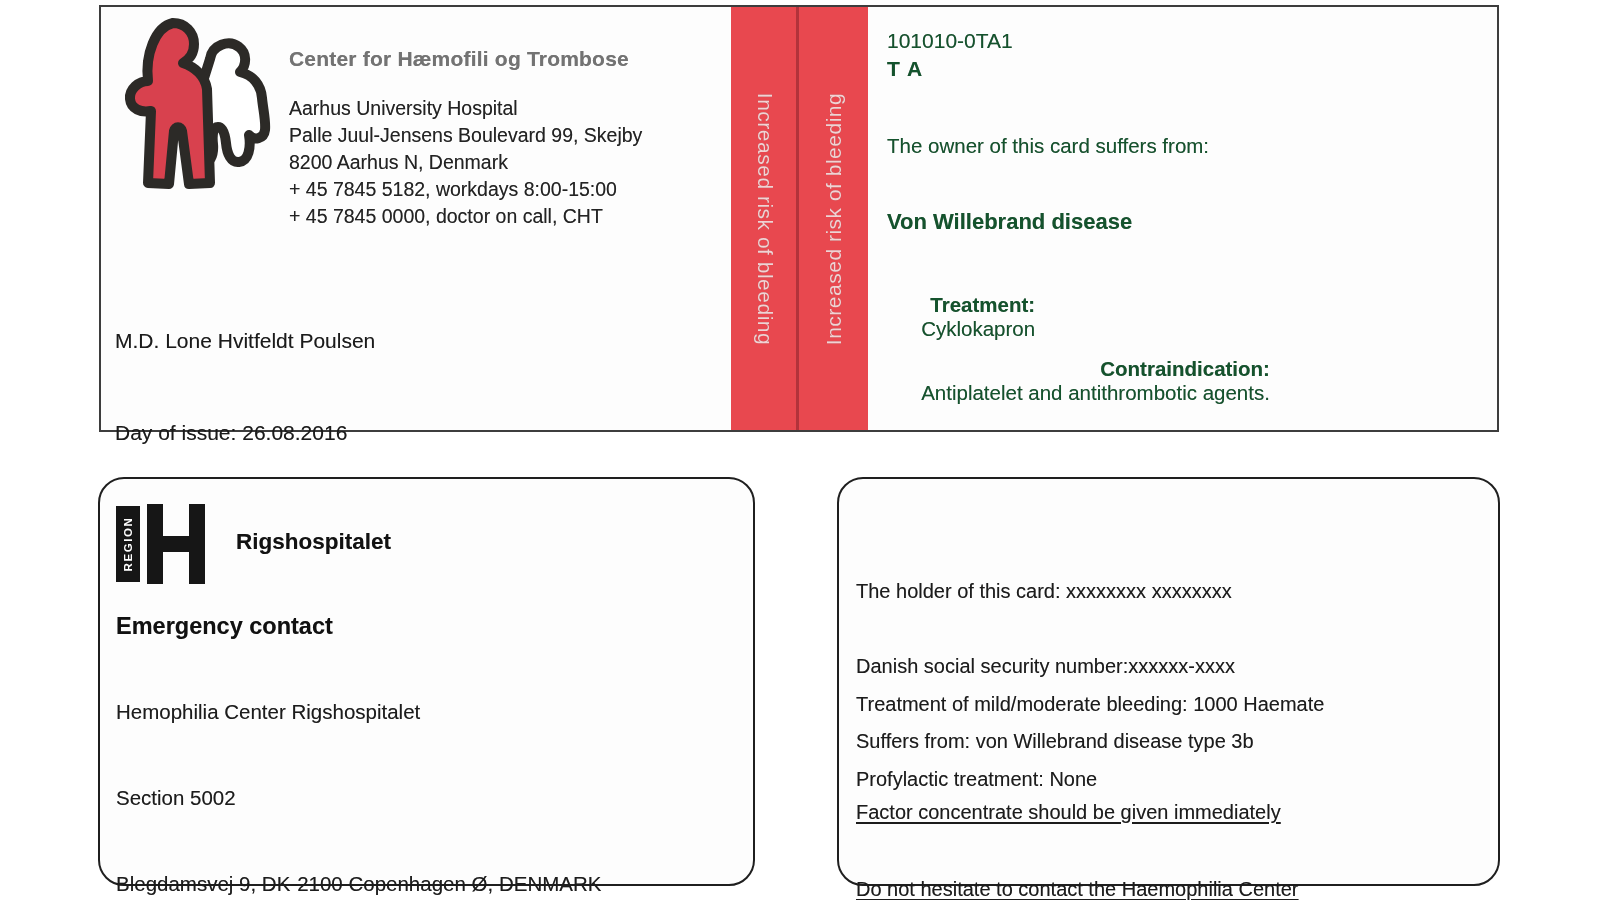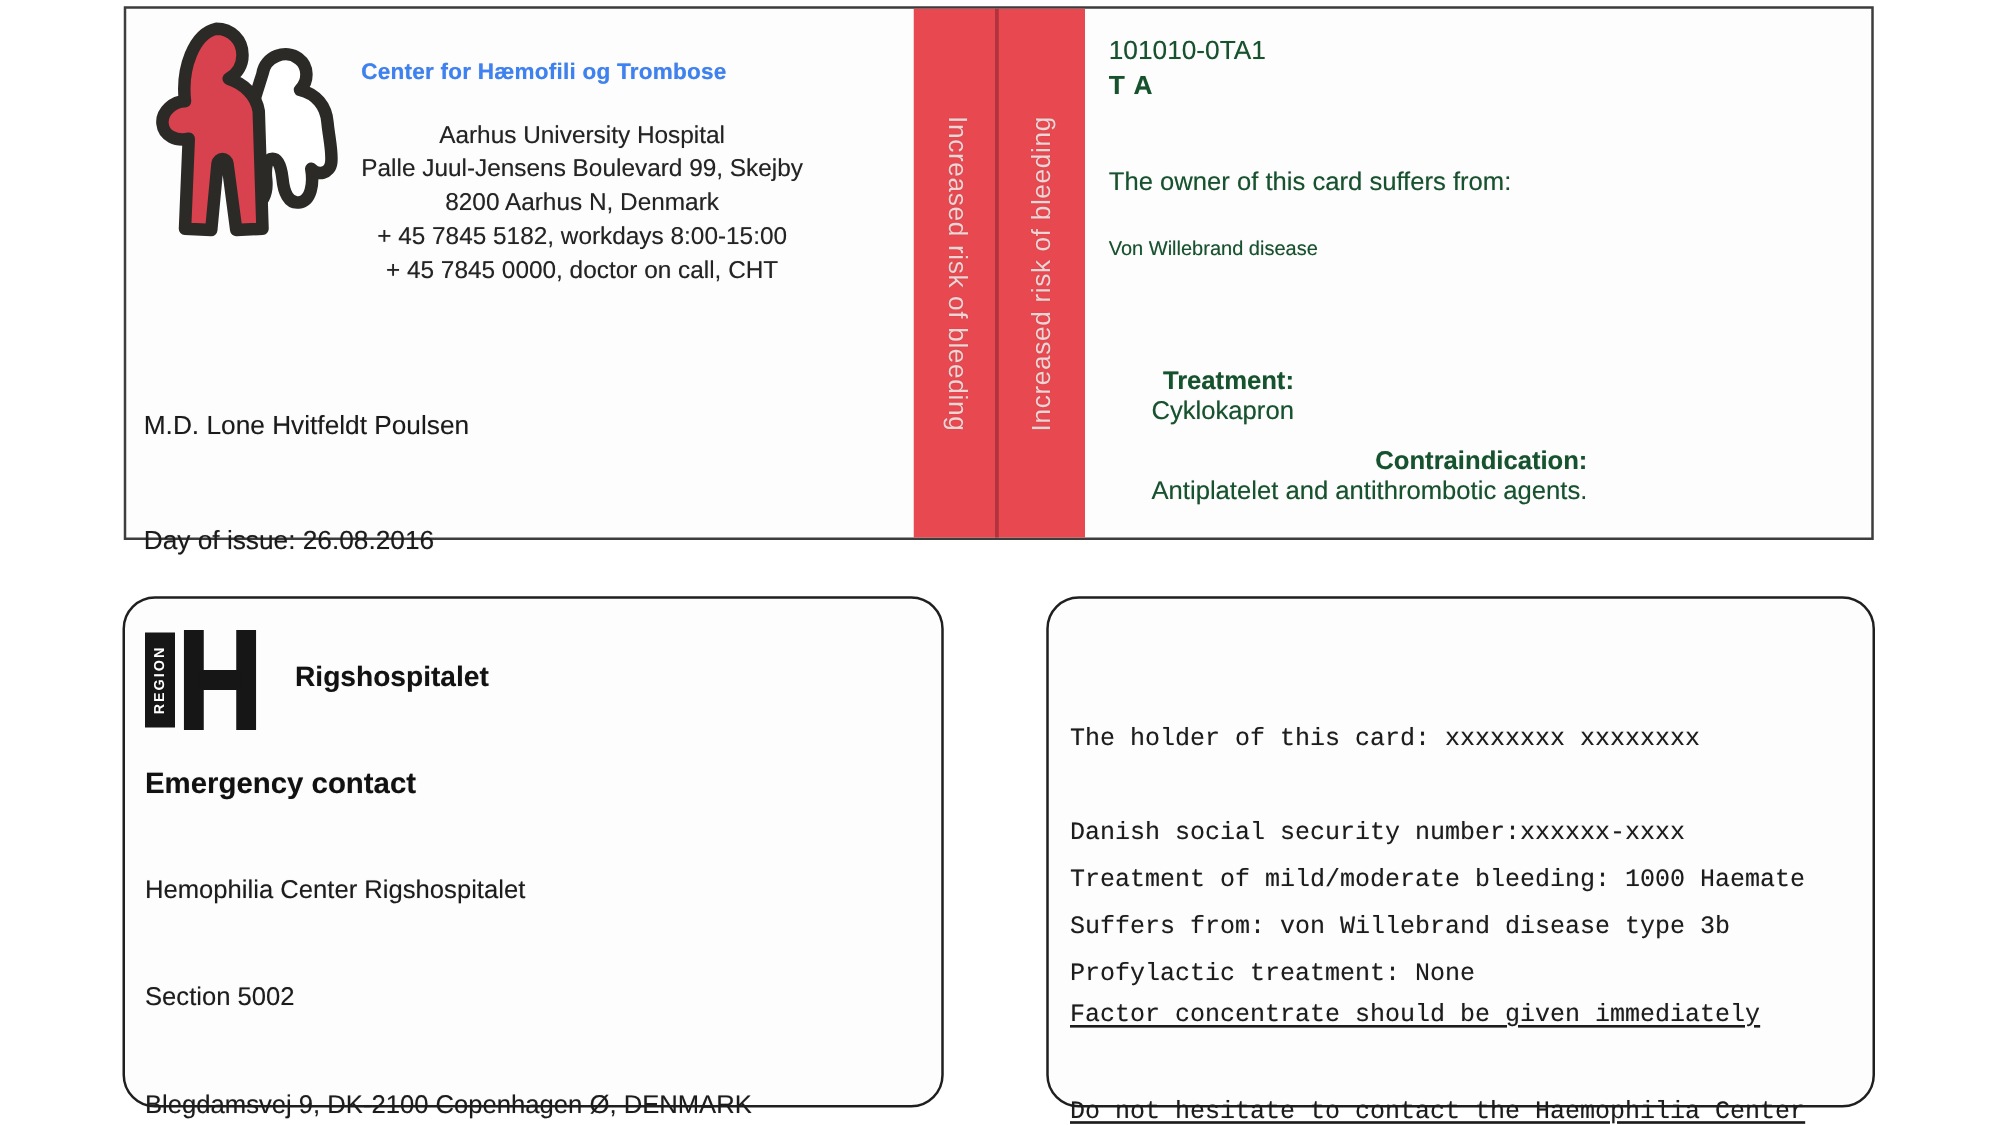--- a/index.html
+++ b/index.html
@@ -6,44 +6,44 @@
   body {
     width:1600px; height:900px; position:relative; overflow:hidden;
     background:#ffffff;
     font-family:"Liberation Sans","DejaVu Sans",sans-serif;
     color:var(--ink,#1e1e1e);
     text-shadow:0 0 .6px rgba(40,40,40,.45);
   }
   .card { position:absolute; background:#fdfdfd; box-sizing:border-box; }
   .card-top  { left:99px;  top:5px;   width:1400px; height:427px; border:2px solid #3d3d3d; }
   .card-bl   { left:98px;  top:477px; width:657px;  height:409px; border:2px solid #1f1f1f; border-radius:26px; }
-  .card-br   { left:837px; top:477px; width:663px;  height:409px; border:2px solid #1f1f1f; border-radius:26px;font-family:Liberation Mono, monospace; }
+  .card-br   { left:837px; top:477px; width:663px;  height:409px; border:2px solid #1f1f1f; border-radius:26px; }
 
   
   .aarhus-logo { position:absolute; left:14px; top:8px; width:160px; height:178px; }
-  .top-title   { position:absolute; left:188px; top:40px; margin:0; font-size:18px; font-weight:700; color:#3b82f6; letter-spacing:.2px; }
-  .addr        { position:absolute; left:188px; top:88px; font-size:19.5px; line-height:27px; color:#232323;text-align:center; }
+  .top-title   { position:absolute; left:188px; top:40px; margin:0; font-size:21px; font-weight:700; color:#737373; letter-spacing:.2px; }
+  .addr        { position:absolute; left:188px; top:88px; font-size:19.5px; line-height:27px; color:#232323; }
   .issuer      { position:absolute; left:14px; top:258px; font-size:21px; line-height:30.5px; color:#1b1b1b; white-space:pre-wrap; }
   .issuer .instr { font-weight:700; font-size:21.5px; color:#121212; }
 
   .stripe { position:absolute; left:630px; top:0; width:137px; height:423px; background:var(--stripe-red,#e8484f); }
   .stripe .divider { position:absolute; left:65px; top:0; width:3px; height:100%; background:var(--stripe-divider,#b2333b); }
   .vtext {
     position:absolute; top:50%; width:420px; text-align:center;
     font-size:21px; letter-spacing:.5px; color:var(--stripe-text,#f2d2d3); white-space:nowrap;
   }
   .vleft  { left:34px;  transform:translate(-50%,-50%) rotate(90deg);  }
   .vright { left:103px; transform:translate(-50%,-50%) rotate(-90deg); }
 
   .patient { position:absolute; left:786px; top:0; width:605px; height:100%; font-size:20.5px; color:#14532d;text-align:right; }
   .patient > div { position:absolute; left:0; white-space:pre-wrap; }
   .p-id    { top:22px;  font-size:21px; }
   .p-init  { top:50px;  font-size:21px; font-weight:700; letter-spacing:1px; }
   .p-suff  { top:127px; }
-  .p-diag  { top:184px; font-size:16px; font-weight:400; }
+  .p-diag  { top:202px; font-size:22px; font-weight:700; }
   .p-treat { top:262px; }
   .p-contra{ top:326px; }
   .bold    { font-weight:700; }
 
   
   .rh-logo { position:absolute; left:16px; top:24px; width:420px; height:84px; }
   .region-strip { position:absolute; left:0; top:3px; width:24px; height:76px; background:#161616; }
   .region-text  { position:absolute; left:50%; top:50%; transform:translate(-50%,-50%) rotate(-90deg);
                   color:#fff; font-size:11.5px; font-weight:700; letter-spacing:1.6px; white-space:nowrap; }
   .h-svg   { position:absolute; left:31px; top:1px; }

